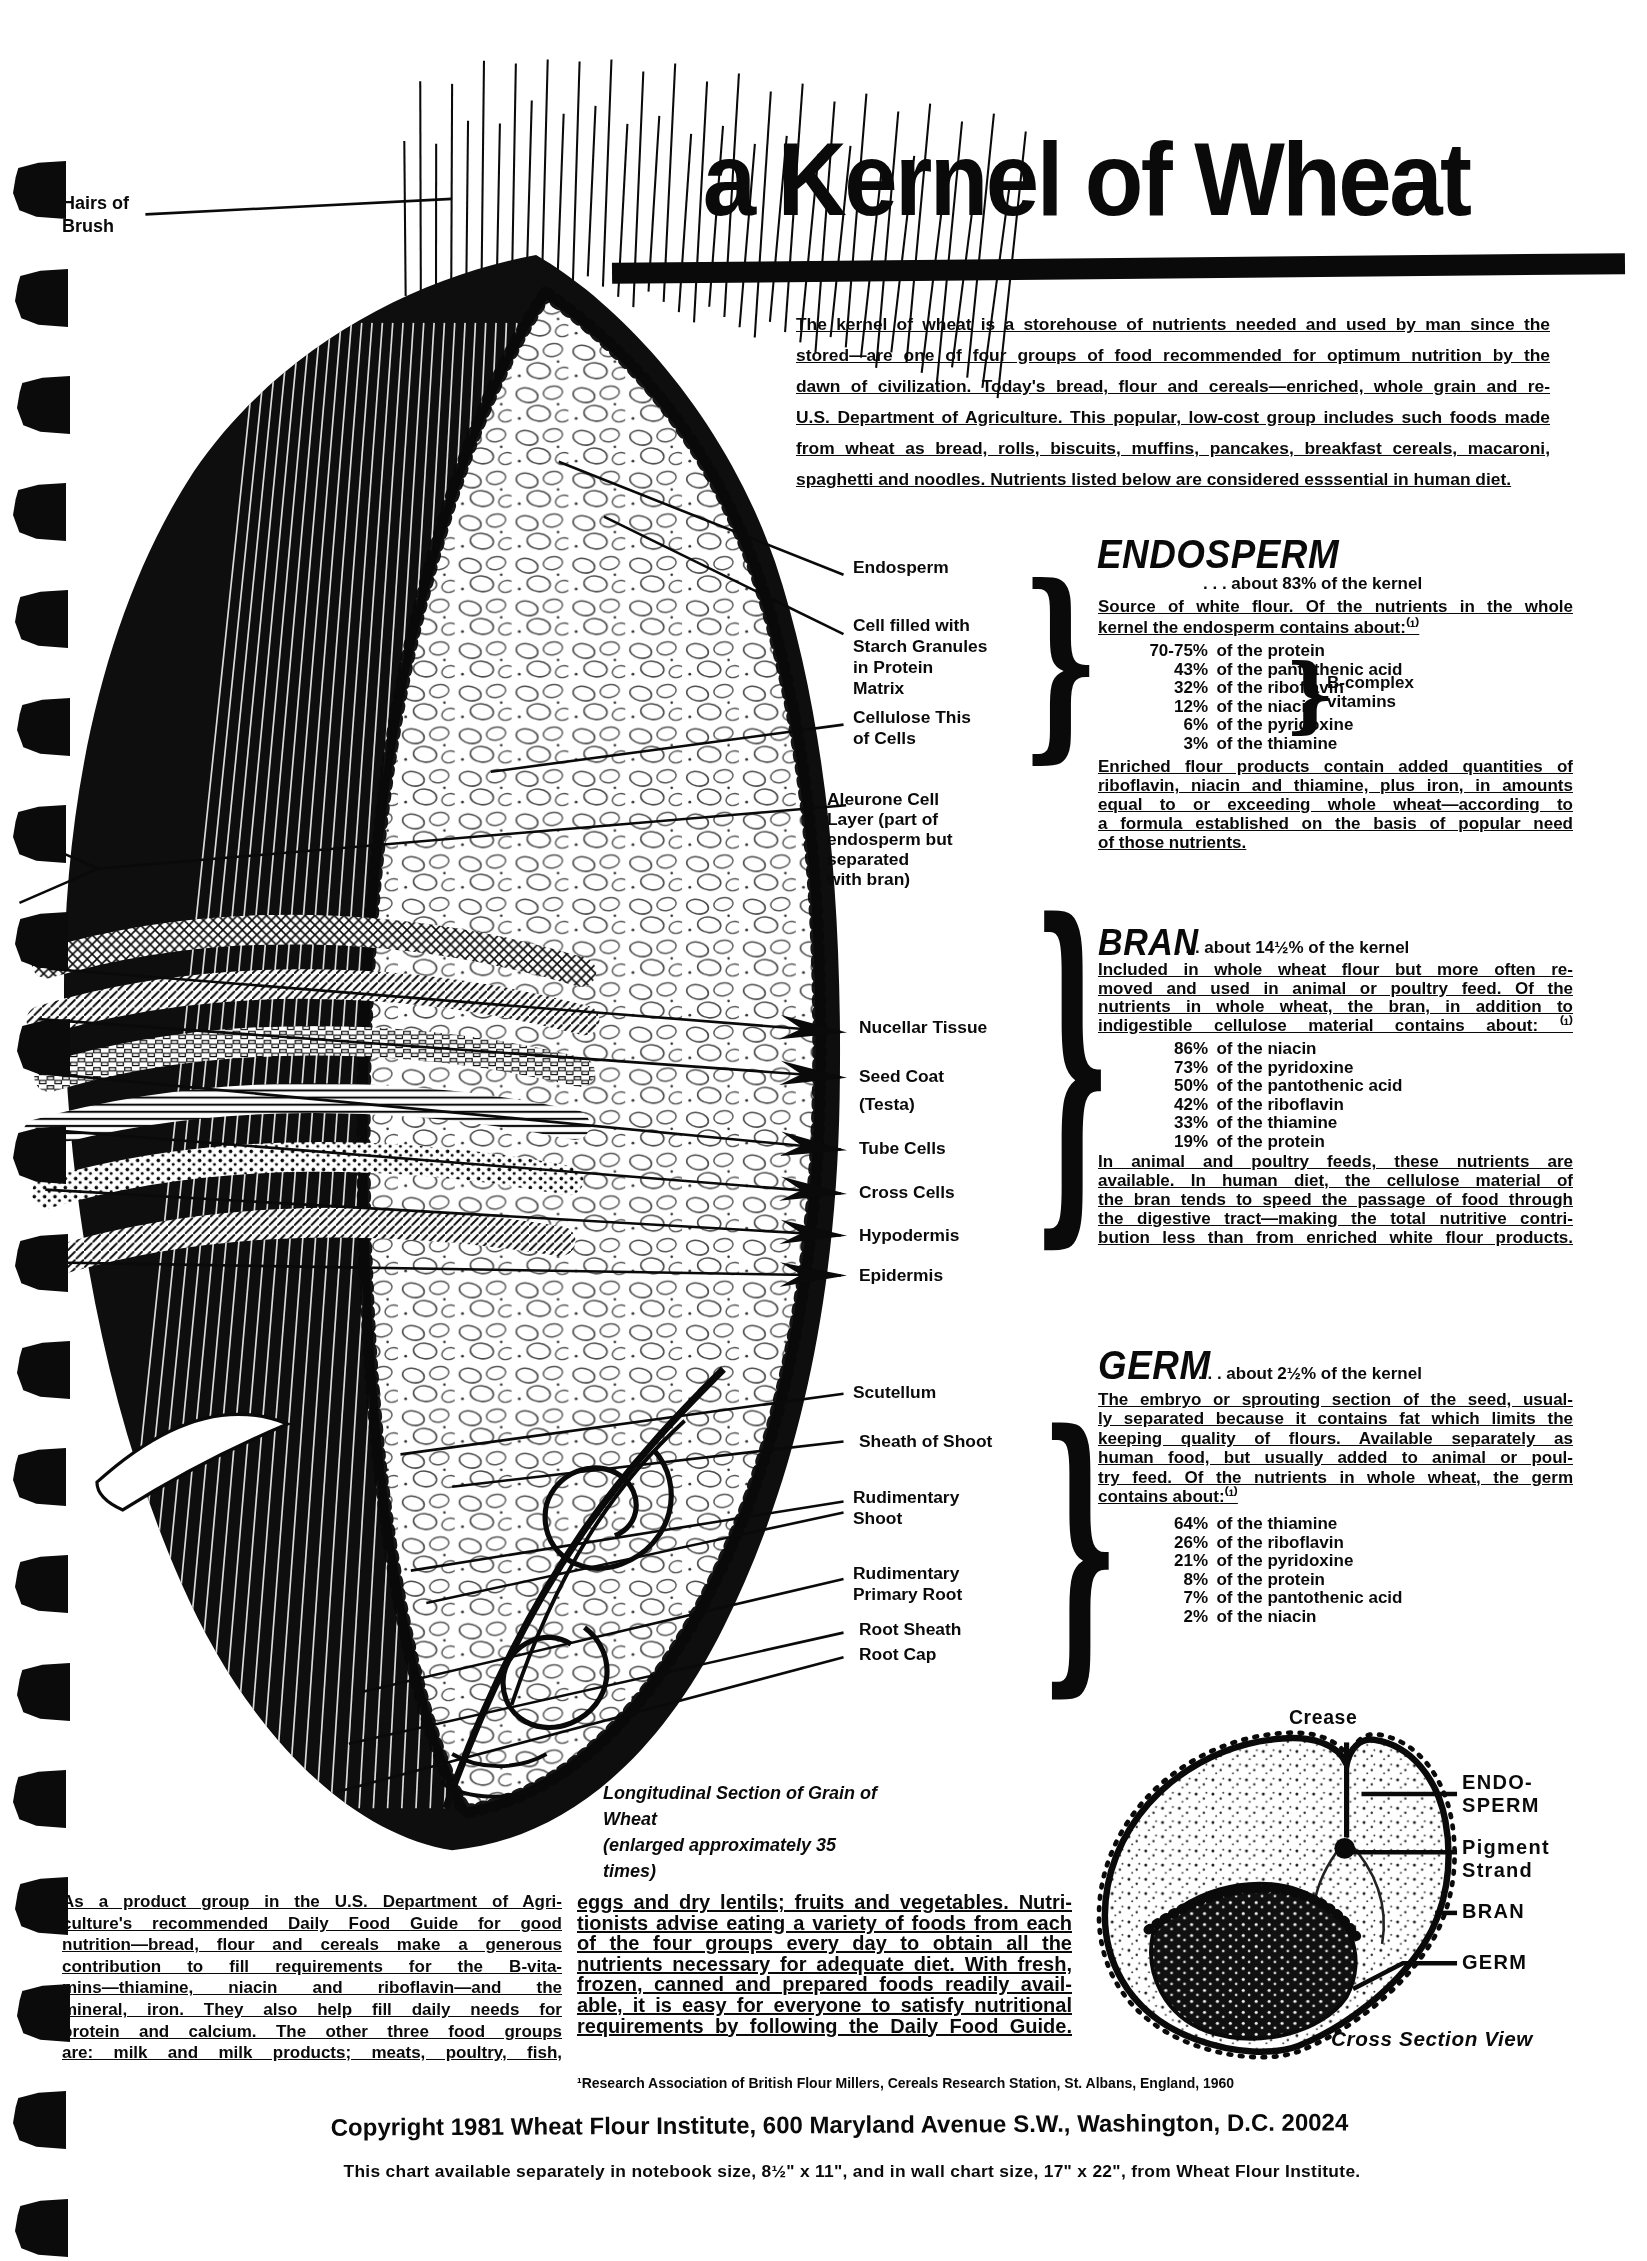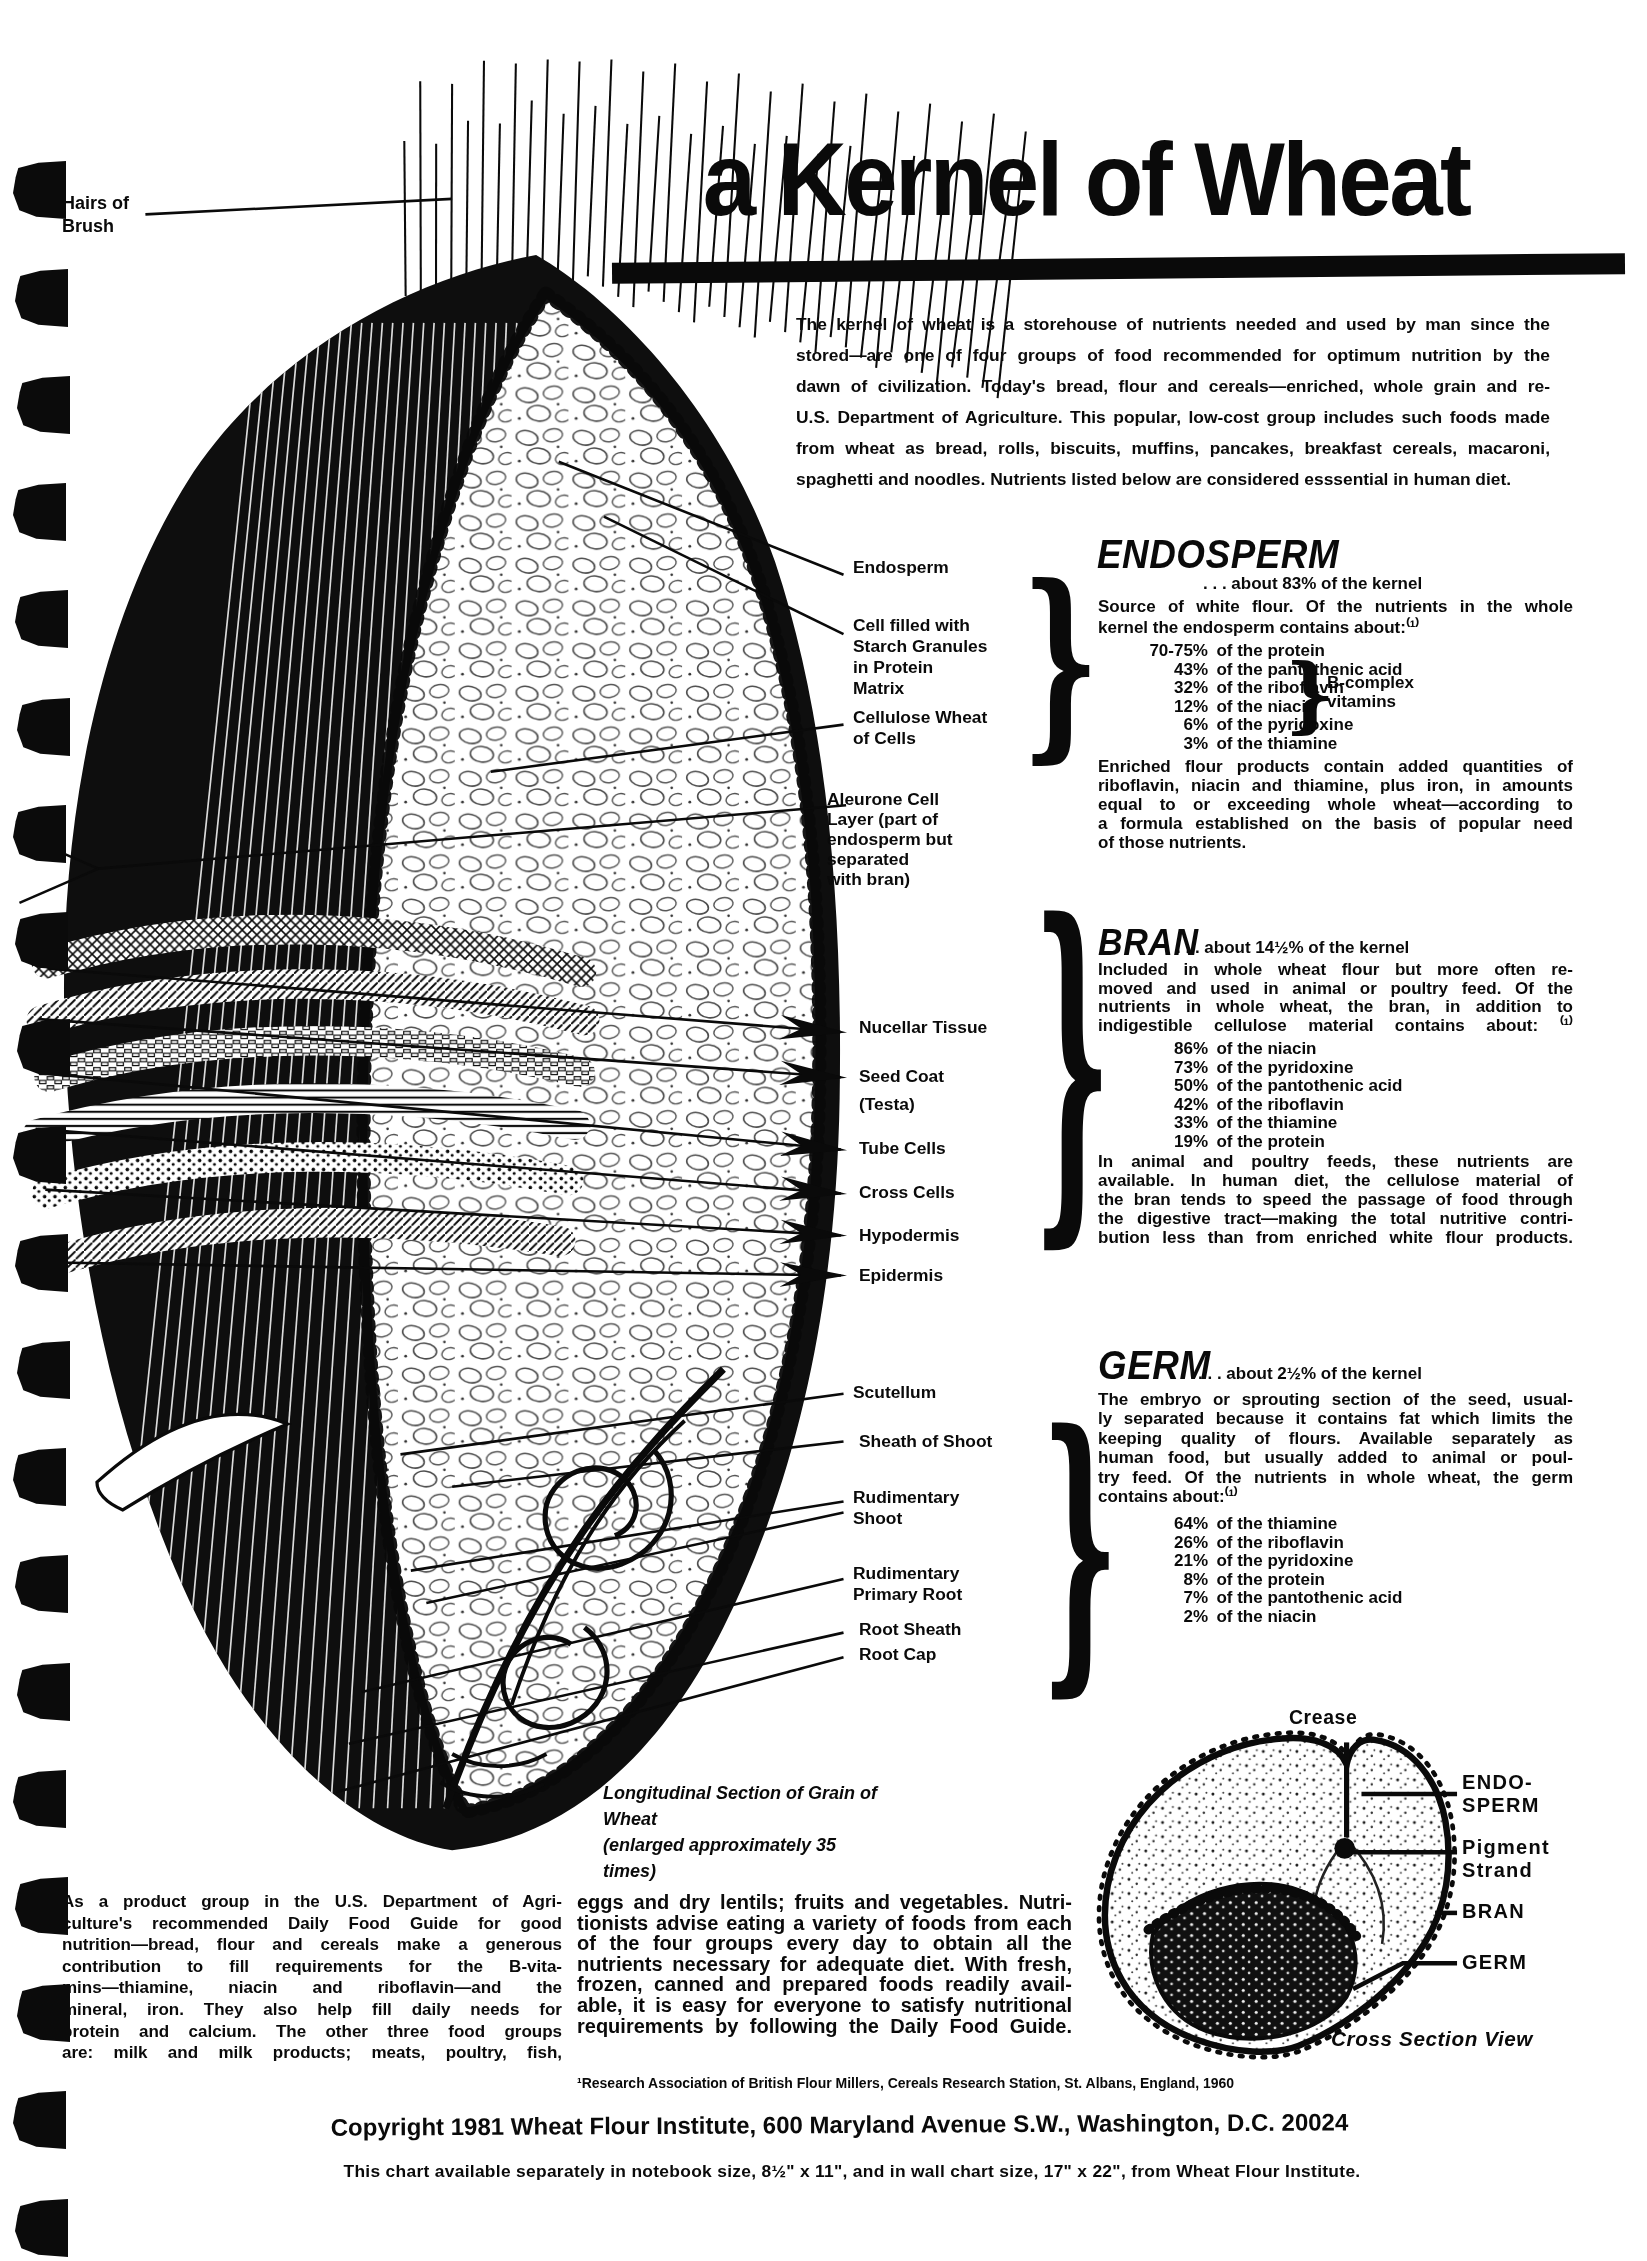--- a/index.html
+++ b/index.html
@@ -1,20 +1,20 @@
 <!DOCTYPE html>
 <html style="font-size:10.3px"><head>
 <meta charset="utf-8">
 <style>
   html,body{margin:0;padding:0;background:#888;}
   #page{position:relative;width:1647px;height:2261px;background:#ffffff;overflow:hidden;
         font-family:"Liberation Sans", sans-serif;color:#0a0a0a;}
   .abs{position:absolute;}
   
-  .para .pline{text-align:justify;text-align-last:justify;}
+  .para .pline{text-align:justify;text-align-last:justify;text-decoration:underline;}
   .para.lastleft .pline:last-child{text-align-last:left;}
   .plain .pline{text-align:left;text-align-last:left;}
   #intro{left:796px;top:309px;width:754px;font-size:17.4px;line-height:31px;font-weight:bold;}
   .rcol{width:475px;font-size:17px;font-weight:bold;}
   #endo-intro{left:1098px;top:597px;line-height:20.7px;}
   #endo-outro{left:1098px;top:757px;line-height:19px;}
   #bran-intro{left:1098px;top:961px;line-height:18.6px;}
   #bran-outro{left:1098px;top:1152px;line-height:19px;}
   #germ-intro{left:1098px;top:1390px;line-height:19.4px;}
   .h-section{font-size:40px;font-weight:bold;font-style:italic;letter-spacing:0.6px;transform:scaleX(.92);transform-origin:left;}
@@ -275,21 +275,21 @@
   <div class="abs dlabel plain" style="left:853px;top:557px;z-index:2;">
       <div class="pline">Endosperm</div>
     </div>
   <div class="abs dlabel plain" style="left:853px;top:615px;z-index:2;">
       <div class="pline">Cell filled with</div>
       <div class="pline">Starch Granules</div>
       <div class="pline">in Protein</div>
       <div class="pline">Matrix</div>
     </div>
   <div class="abs dlabel plain" style="left:853px;top:707px;z-index:2;">
-      <div class="pline">Cellulose Wheat</div>
+      <div class="pline">Cellulose This</div>
       <div class="pline">of Cells</div>
     </div>
   <div class="abs dlabel plain" style="left:827px;top:789px;z-index:2;line-height:20px;">
       <div class="pline">Aleurone Cell</div>
       <div class="pline">Layer (part of</div>
       <div class="pline">endosperm but</div>
       <div class="pline">separated</div>
       <div class="pline">with bran)</div>
     </div>
   <div class="abs dlabel plain" style="left:859px;top:1017px;z-index:2;">

